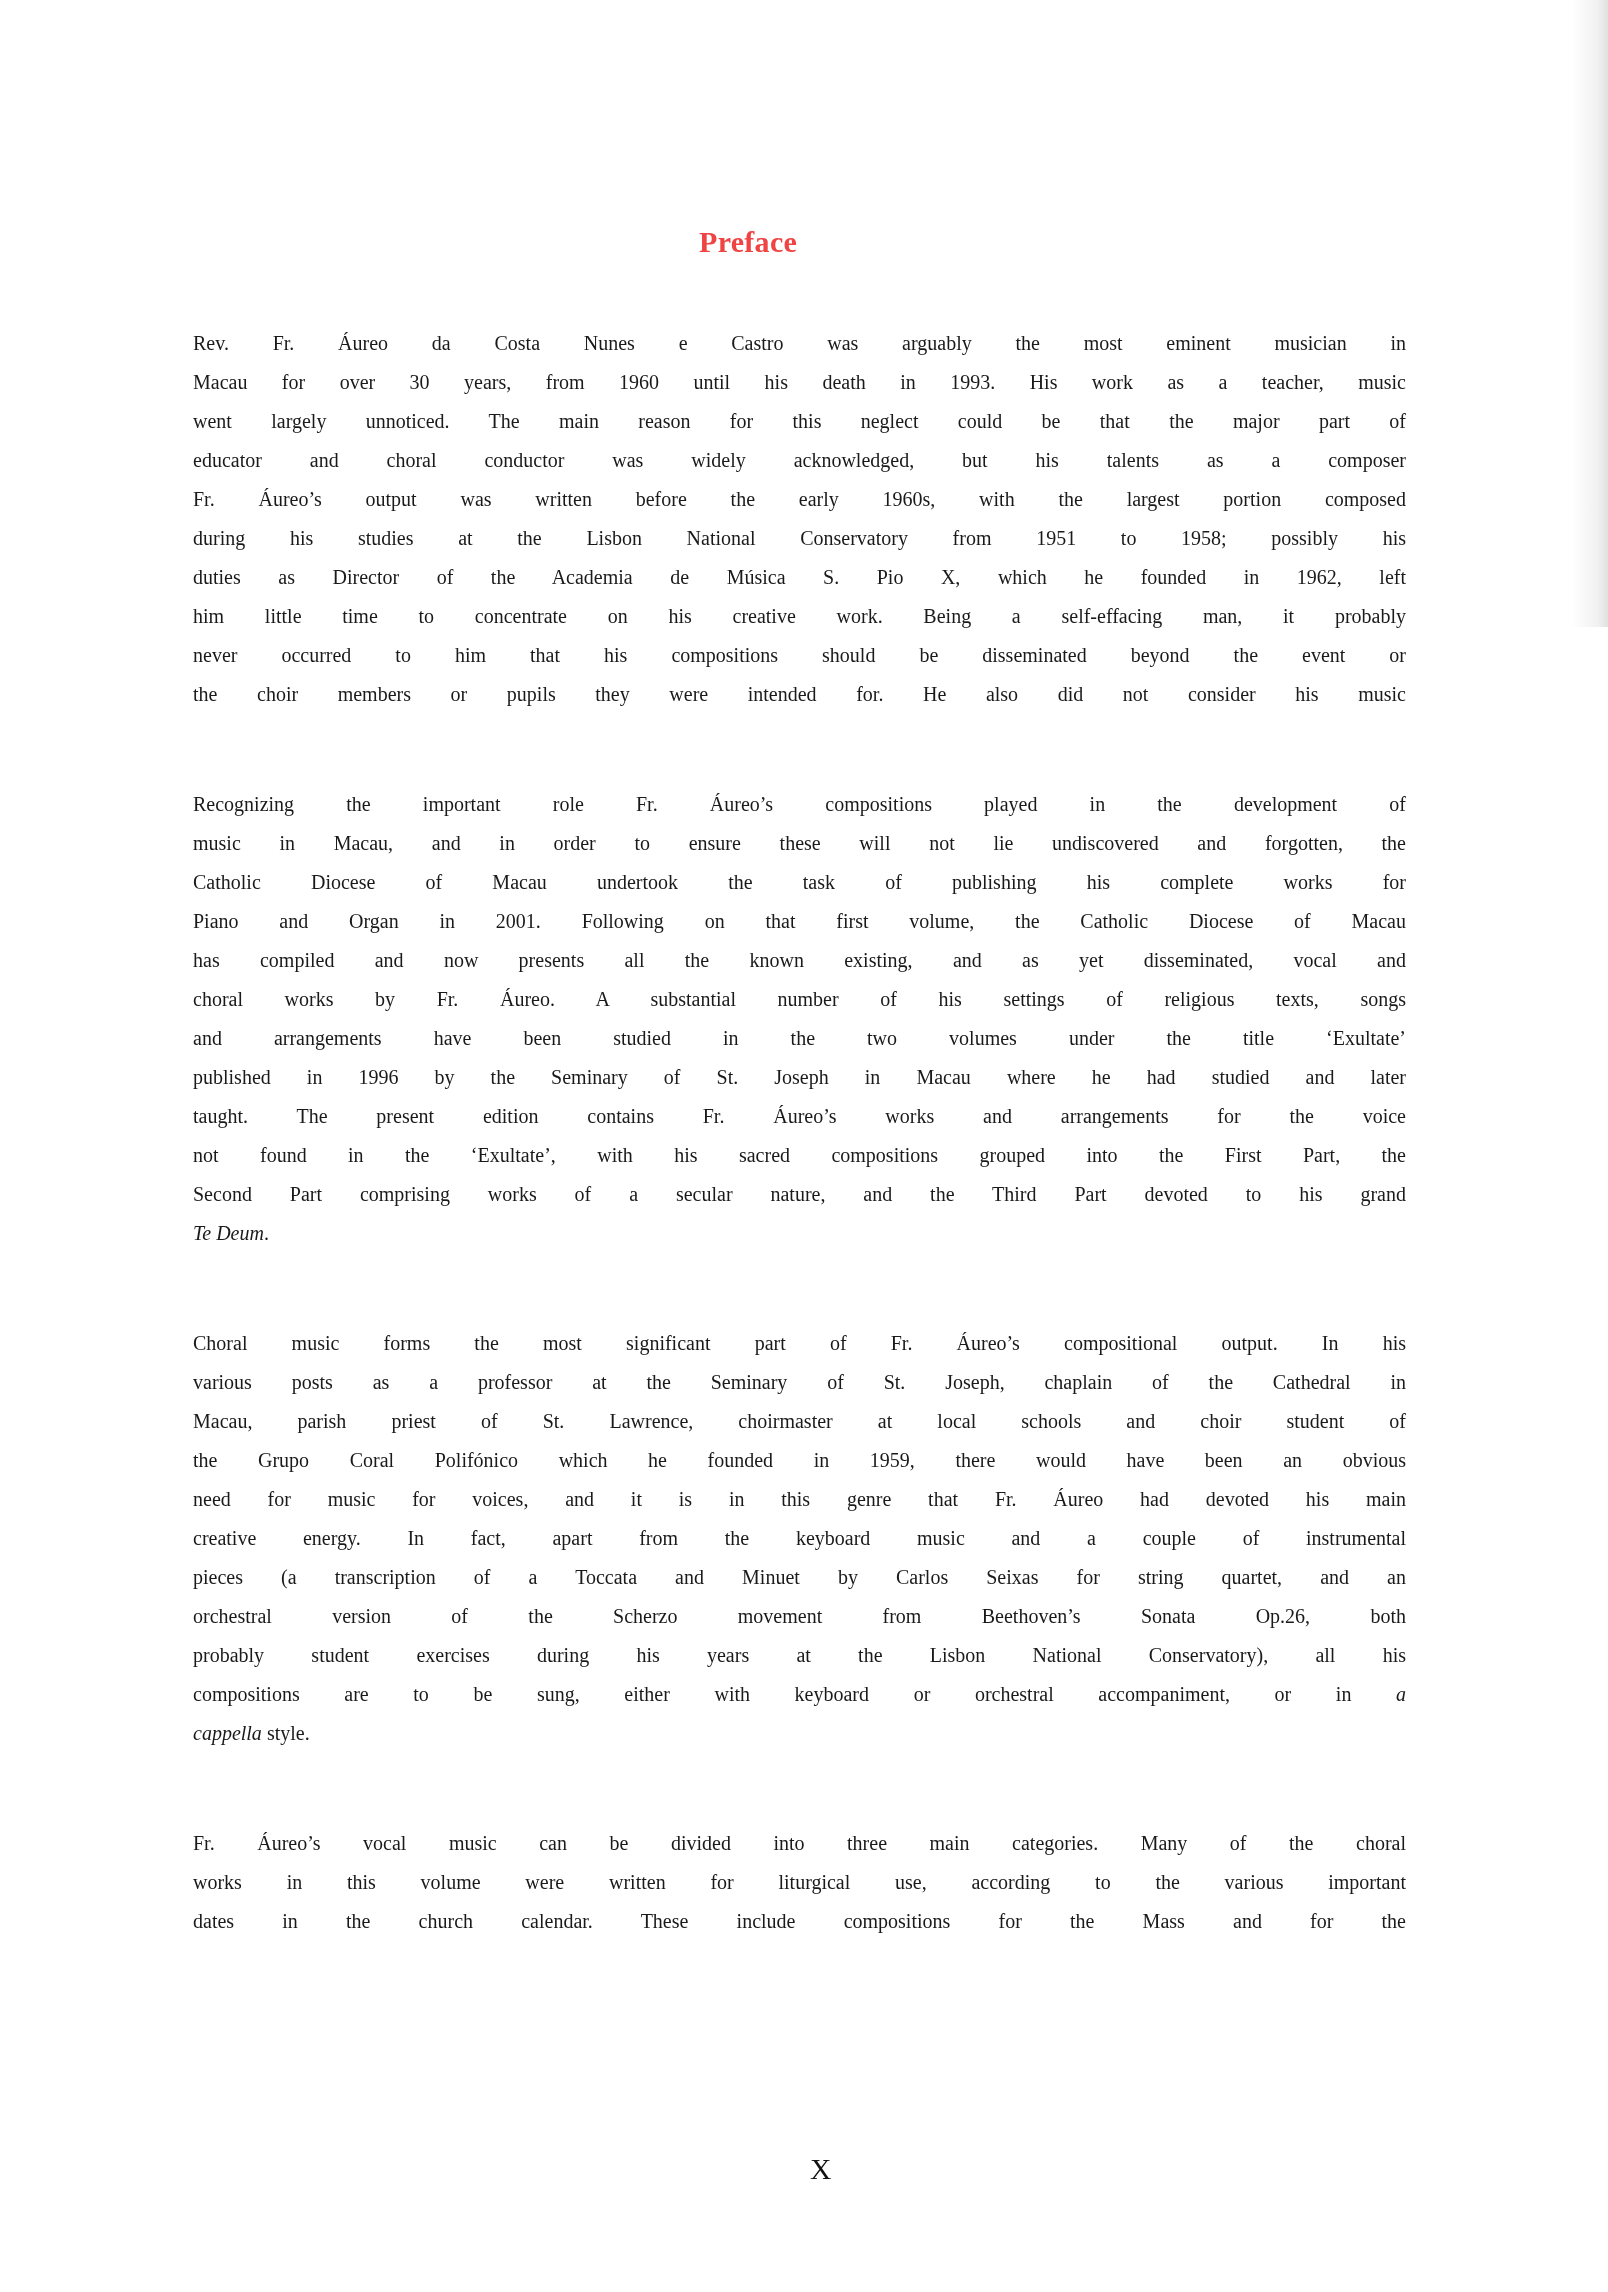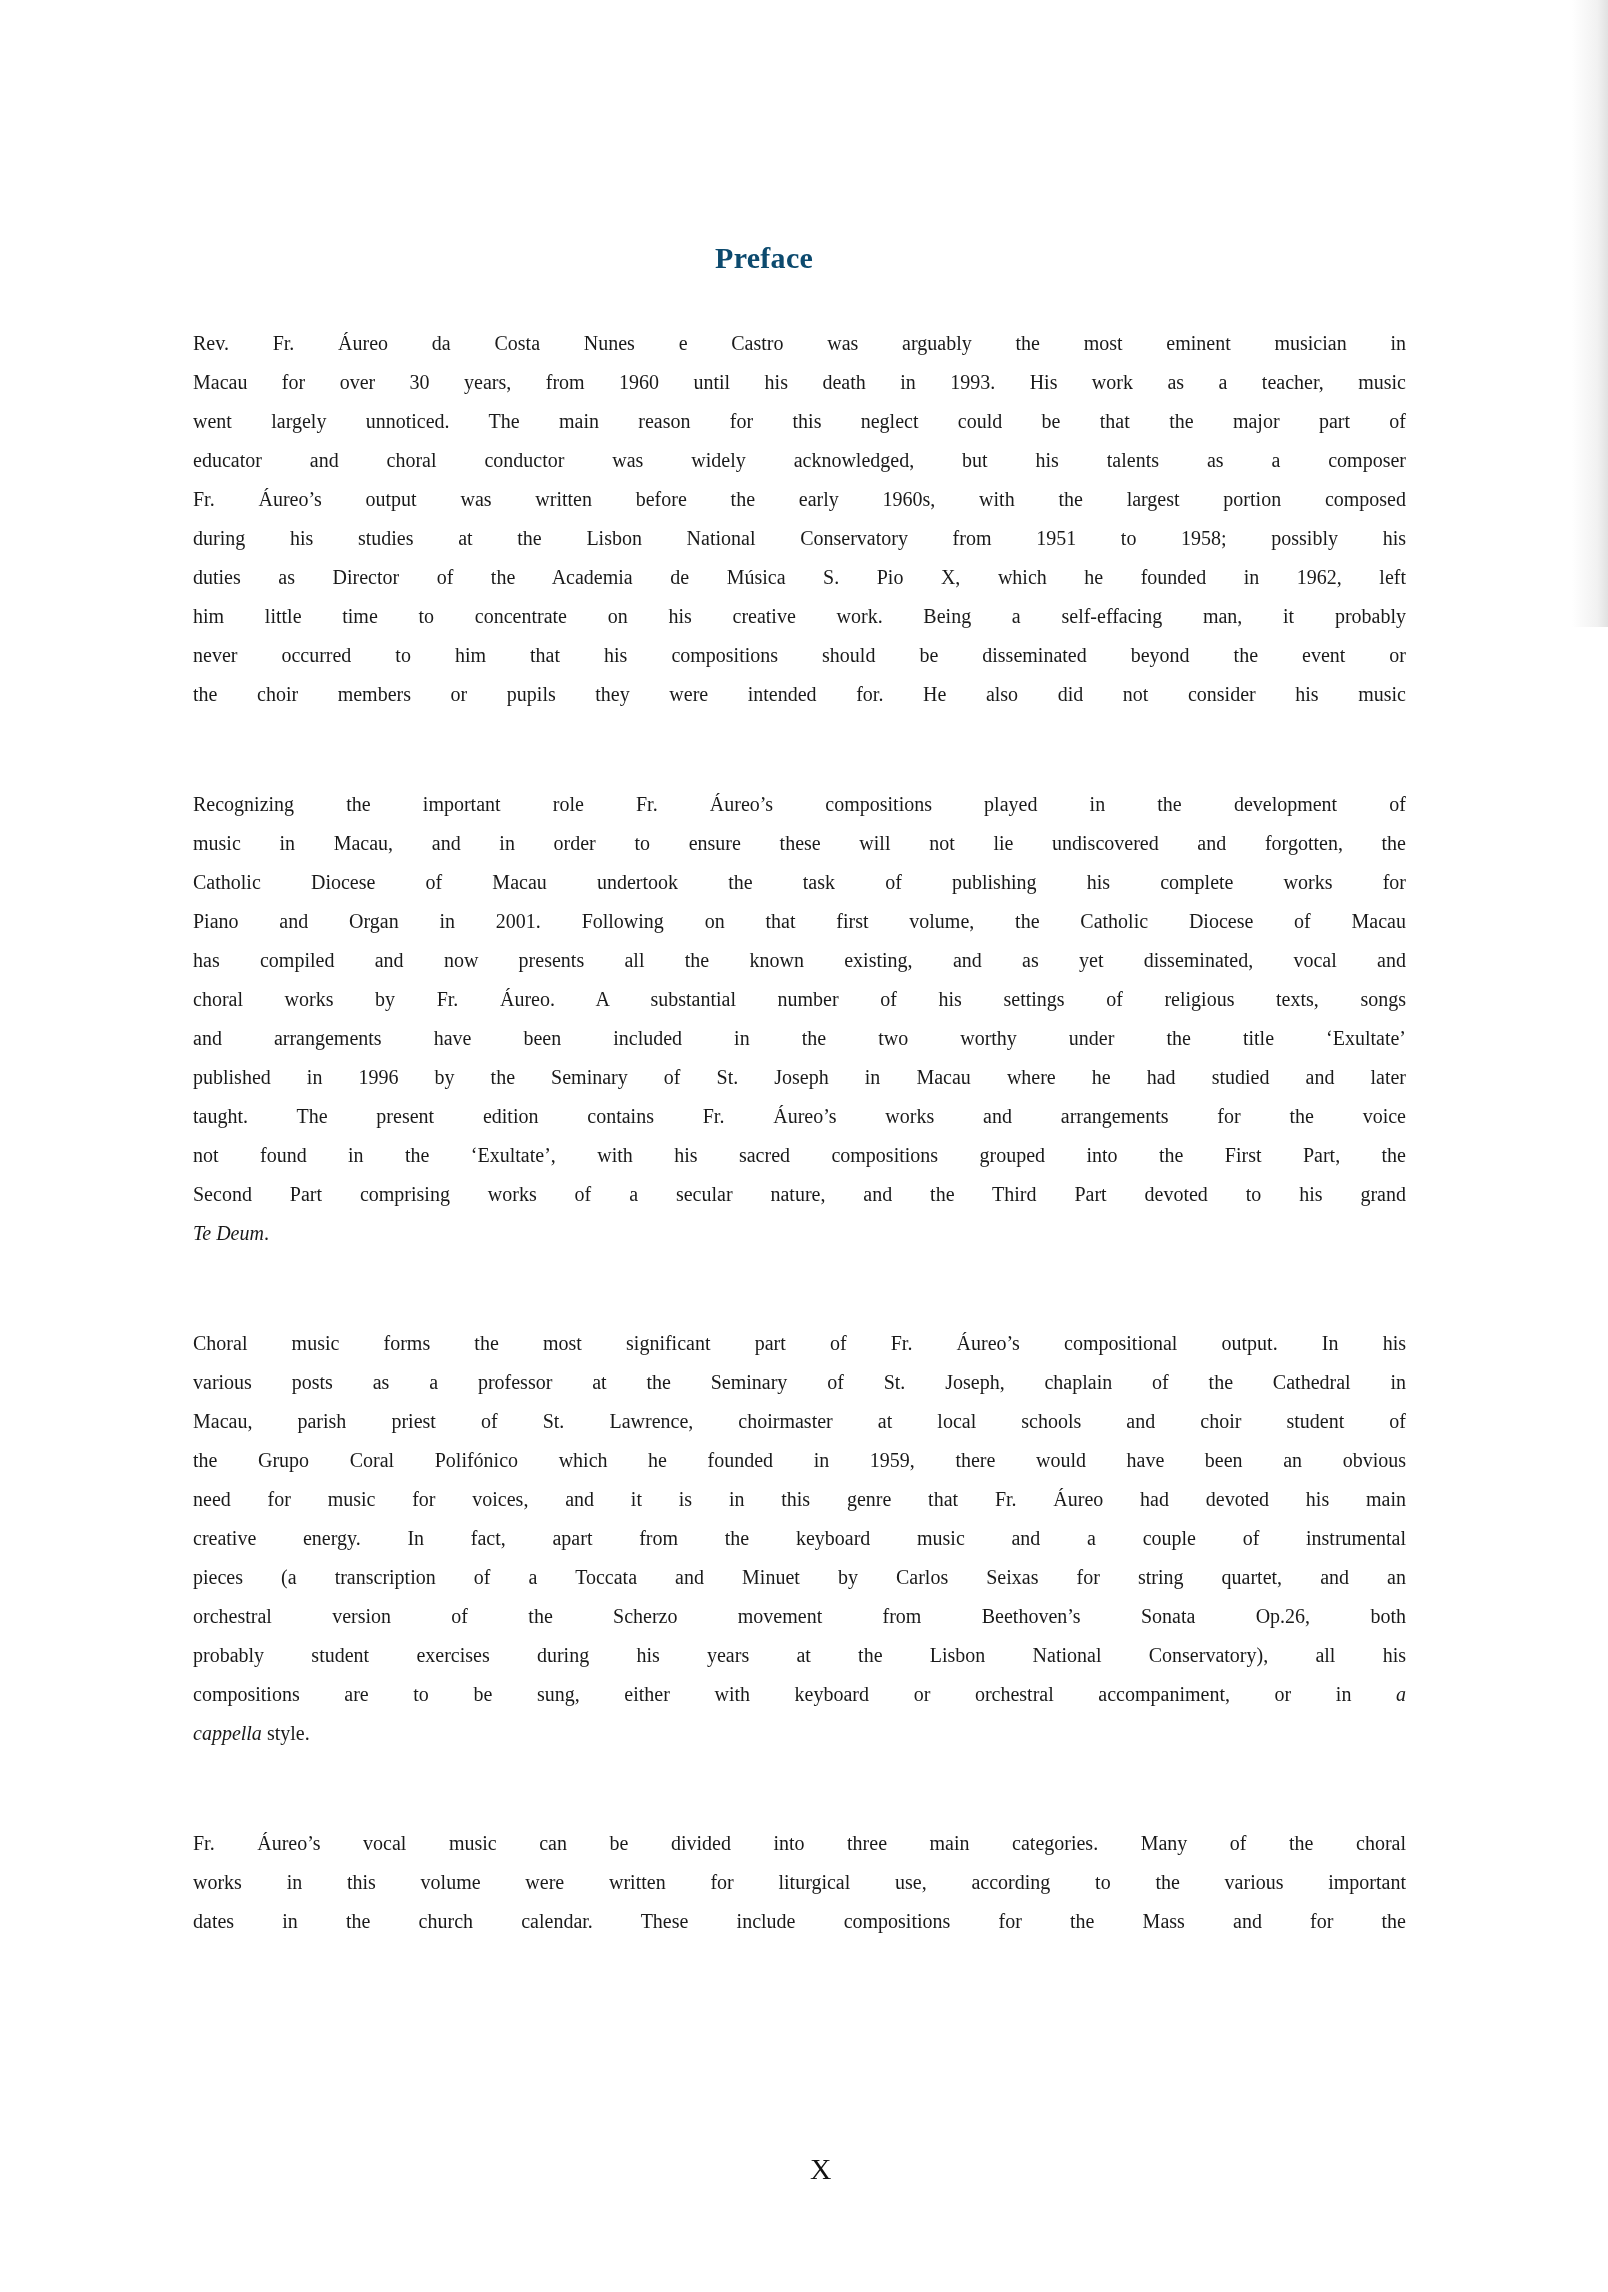--- a/index.html
+++ b/index.html
@@ -24,22 +24,22 @@
     background: linear-gradient(to right, rgba(255,255,255,0) 0%, rgba(200,200,200,0.25) 70%, rgba(170,170,170,0.35) 100%);
   }
   .title {
     position: absolute;
     left: 699px;
     top: 224px;
     font-size: 30px;
     font-weight: bold;
     letter-spacing: 0.3px;
     line-height: 36px;
-    color: #0c4a6e;
-    margin: 16px;
+    color: #ef4444;
+    margin: 0;
   }
   .body-text {
     position: absolute;
     left: 193px;
     width: 1213px;
     top: 324px;
   }
   .para {
     margin: 0;
   }
@@ -95,21 +95,21 @@
 
   <div class="para-gap"></div>
 
   <p class="para">
     <span class="line">Recognizing the important role Fr. Áureo’s compositions played in the development of</span>
     <span class="line">music in Macau, and in order to ensure these will not lie undiscovered and forgotten, the</span>
     <span class="line">Catholic Diocese of Macau undertook the task of publishing his complete works for</span>
     <span class="line">Piano and Organ in 2001.  Following on that first volume, the Catholic Diocese of Macau</span>
     <span class="line">has compiled and now presents all the known existing, and as yet disseminated, vocal and</span>
     <span class="line">choral works by Fr. Áureo.  A substantial number of his settings of religious texts, songs</span>
-    <span class="line">and arrangements have been included in the two worthy under the title ‘Exultate’</span>
+    <span class="line">and arrangements have been studied in the two volumes under the title ‘Exultate’</span>
     <span class="line">published in 1996 by the Seminary of St. Joseph in Macau where he had studied and later</span>
     <span class="line">taught.  The present edition contains Fr. Áureo’s works and arrangements for the voice</span>
     <span class="line">not found in the ‘Exultate’, with his sacred compositions grouped into the First Part, the</span>
     <span class="line">Second Part comprising works of a secular nature, and the Third Part devoted to his grand</span>
     <span class="line last"><em>Te Deum</em><span>.</span></span>
   </p>
 
   <div class="para-gap"></div>
 
   <p class="para">

